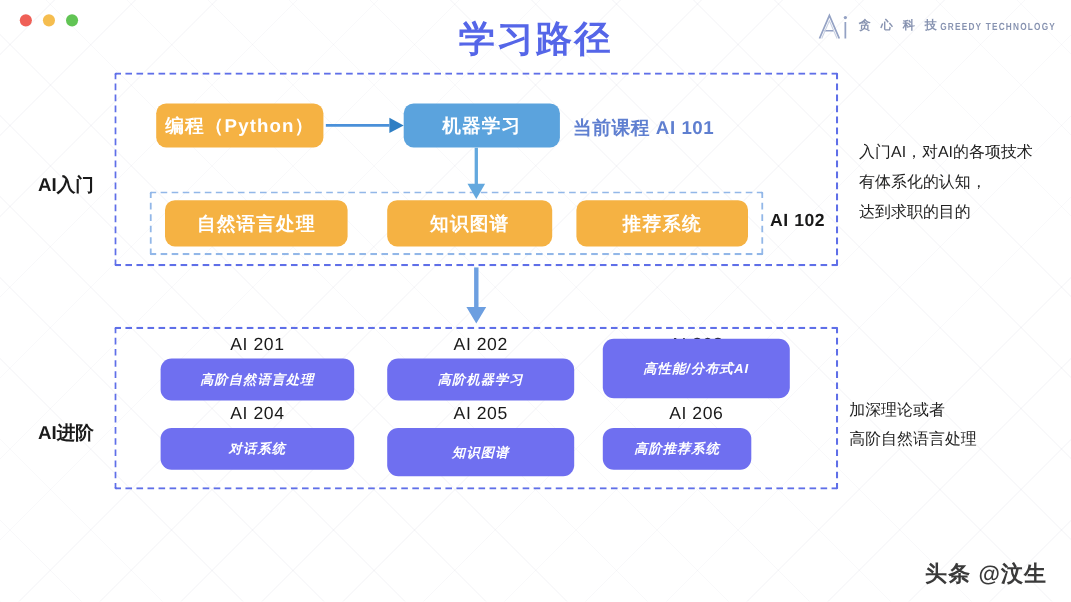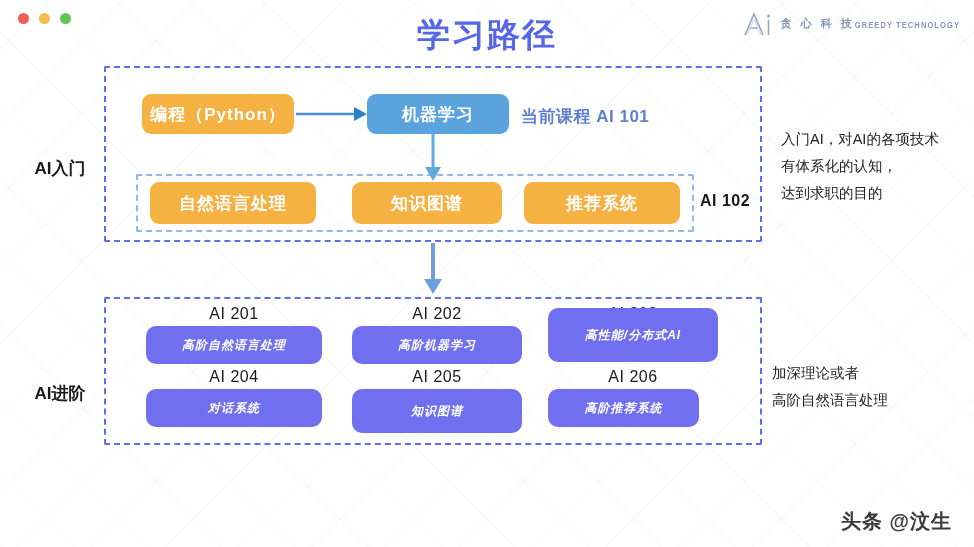--- a/index.html
+++ b/index.html
@@ -136,21 +136,21 @@
   #box-nlp    { left: 150px; top: 182px; width: 166px; height: 42px; }
   #box-cv     { left: 352px; top: 182px; width: 150px; height: 42px; }
   #box-rec    { left: 524px; top: 182px; width: 156px; height: 42px; }
 
   
   #box-ai201 { left: 146px; top: 326px; width: 176px; height: 38px; }
   #box-ai202 { left: 352px; top: 326px; width: 170px; height: 38px; }
   #box-ai203 { left: 548px; top: 308px; width: 170px; height: 54px; }
   #box-ai204 { left: 146px; top: 389px; width: 176px; height: 38px; }
   #box-ai205 { left: 352px; top: 389px; width: 170px; height: 44px; }
-  #box-ai206 { left: 548px; top: 389px; width: 151px; height: 38px; }
+  #box-ai206 { left: 548px; top: 389px; width: 135px; height: 38px; }
 
   
   .course-code {
     position: absolute;
     text-align: center;
     font-size: 16px;
     color: #1a1a1a;
     letter-spacing: 0.5px;
   }
   #code-ai201 { left: 146px; top: 305px; width: 176px; }

